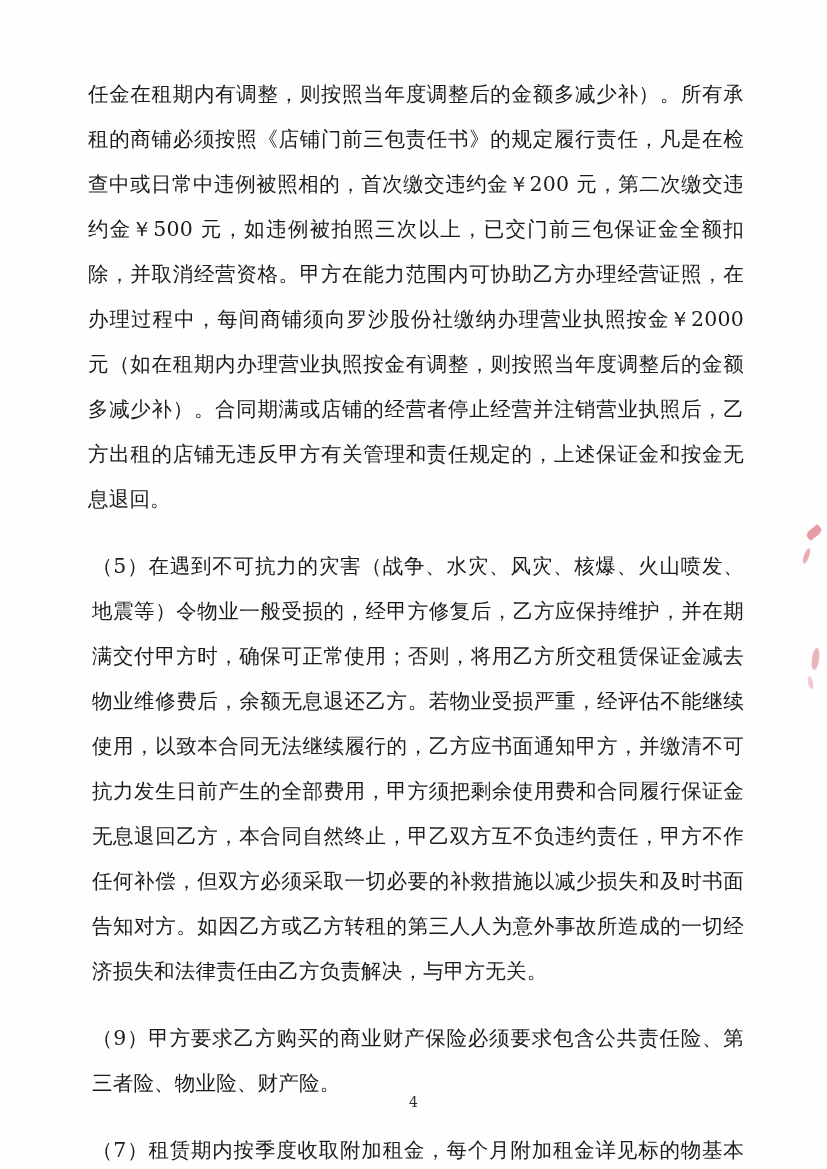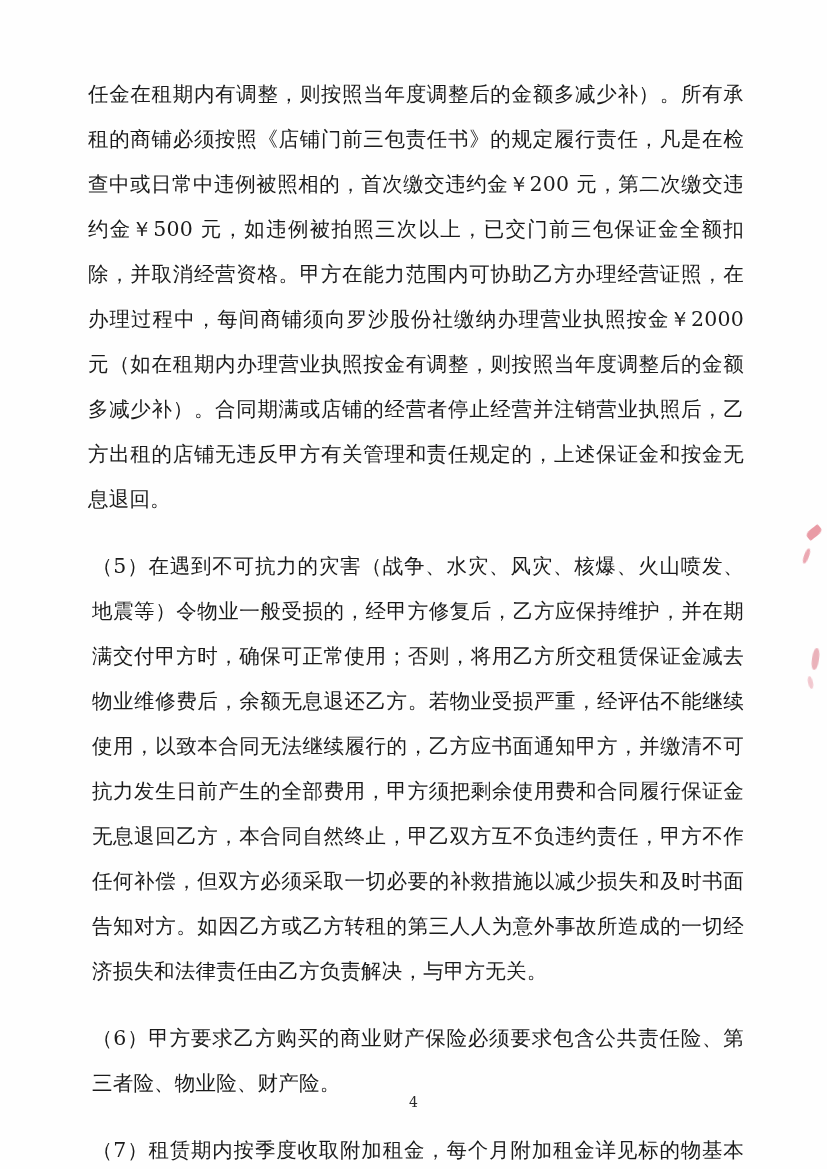--- a/index.html
+++ b/index.html
@@ -130,21 +130,21 @@
   <div class="text-body">
 
     <p class="para cont">任金在租期内有调整，则按照当年度调整后的金额多减少补）。所有承租的商铺必须按照《店铺门前三包责任书》的规定履行责任，凡是在检查中或日常中违例被照相的，首次缴交违约金￥200 元，第二次缴交违约金￥500 元，如违例被拍照三次以上，已交门前三包保证金全额扣除，并取消经营资格。甲方在能力范围内可协助乙方办理经营证照，在办理过程中，每间商铺须向罗沙股份社缴纳办理营业执照按金￥2000 元（如在租期内办理营业执照按金有调整，则按照当年度调整后的金额多减少补）。合同期满或店铺的经营者停止经营并注销营业执照后，乙方出租的店铺无违反甲方有关管理和责任规定的，上述保证金和按金无息退回。</p>
 
     <div class="gap-sm"></div>
 
     <p class="para numbered">（5）在遇到不可抗力的灾害（战争、水灾、风灾、核爆、火山喷发、地震等）令物业一般受损的，经甲方修复后，乙方应保持维护，并在期满交付甲方时，确保可正常使用；否则，将用乙方所交租赁保证金减去物业维修费后，余额无息退还乙方。若物业受损严重，经评估不能继续使用，以致本合同无法继续履行的，乙方应书面通知甲方，并缴清不可抗力发生日前产生的全部费用，甲方须把剩余使用费和合同履行保证金无息退回乙方，本合同自然终止，甲乙双方互不负违约责任，甲方不作任何补偿，但双方必须采取一切必要的补救措施以减少损失和及时书面告知对方。如因乙方或乙方转租的第三人人为意外事故所造成的一切经济损失和法律责任由乙方负责解决，与甲方无关。</p>
 
     <div class="gap-sm"></div>
 
-    <p class="para numbered">（6）甲方要求乙方购买的商业财产保险必须要求包含公共责任险、第三者险、物业险、财产险。</p>
+    <p class="para numbered">（9）甲方要求乙方购买的商业财产保险必须要求包含公共责任险、第三者险、物业险、财产险。</p>
 
     <div class="gap-sm"></div>
 
     <p class="para numbered">（7）租赁期内按季度收取附加租金，每个月附加租金详见标的物基本情况表，该附加租金均不含任何税费。</p>
 
   </div>
 
   <div class="page-number">4</div>
 
   <div class="seal-frag a"></div>

